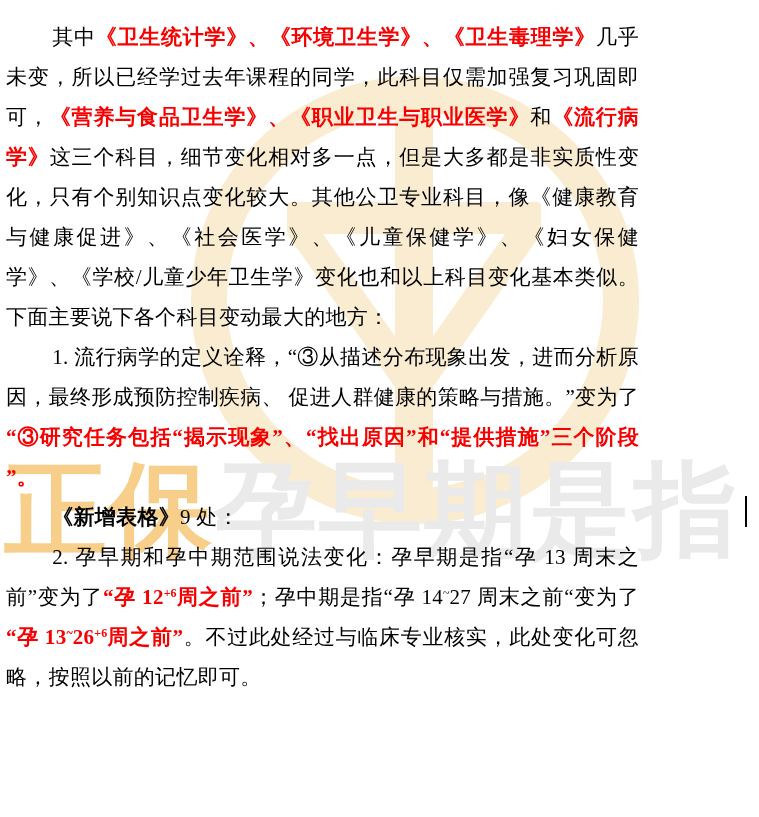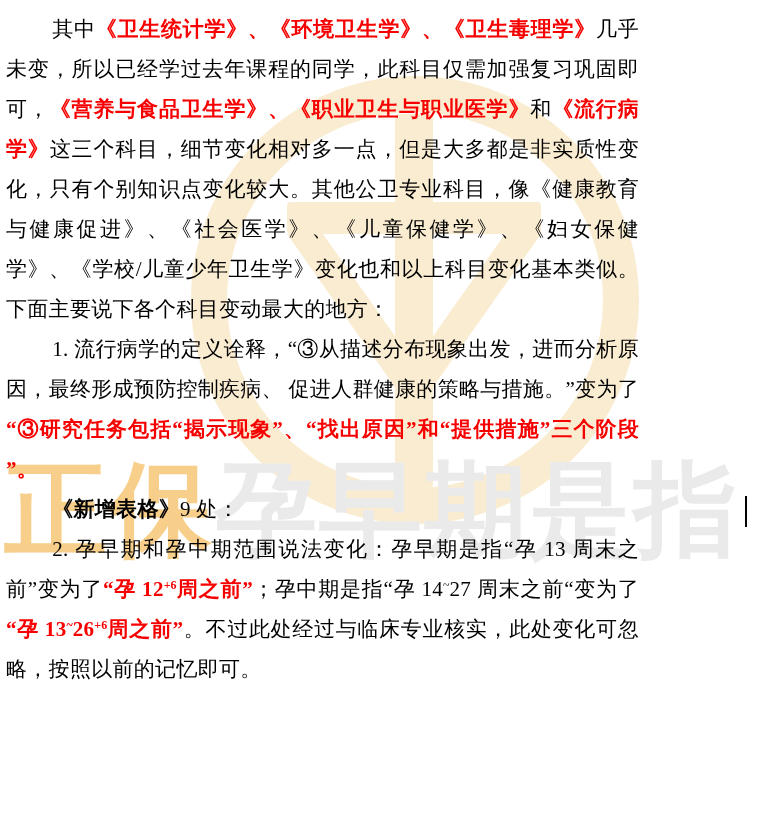--- a/index.html
+++ b/index.html
@@ -50,21 +50,21 @@
     font-size: 66px;
     line-height: 1;
     letter-spacing: 9px;
     color: #e0e0e0;
   }
 
   
   .doc {
     position: relative;
     z-index: 1;
-    padding: 9px 6px 0 6px;
+    padding: 17px 6px 0 6px;
     box-sizing: border-box;
     width: 645px;
   }
   .para {
     margin: 0;
     font-size: 21px;
     line-height: 40px;
     letter-spacing: 0.3px;
     color: #000000;
     text-align: justify;

